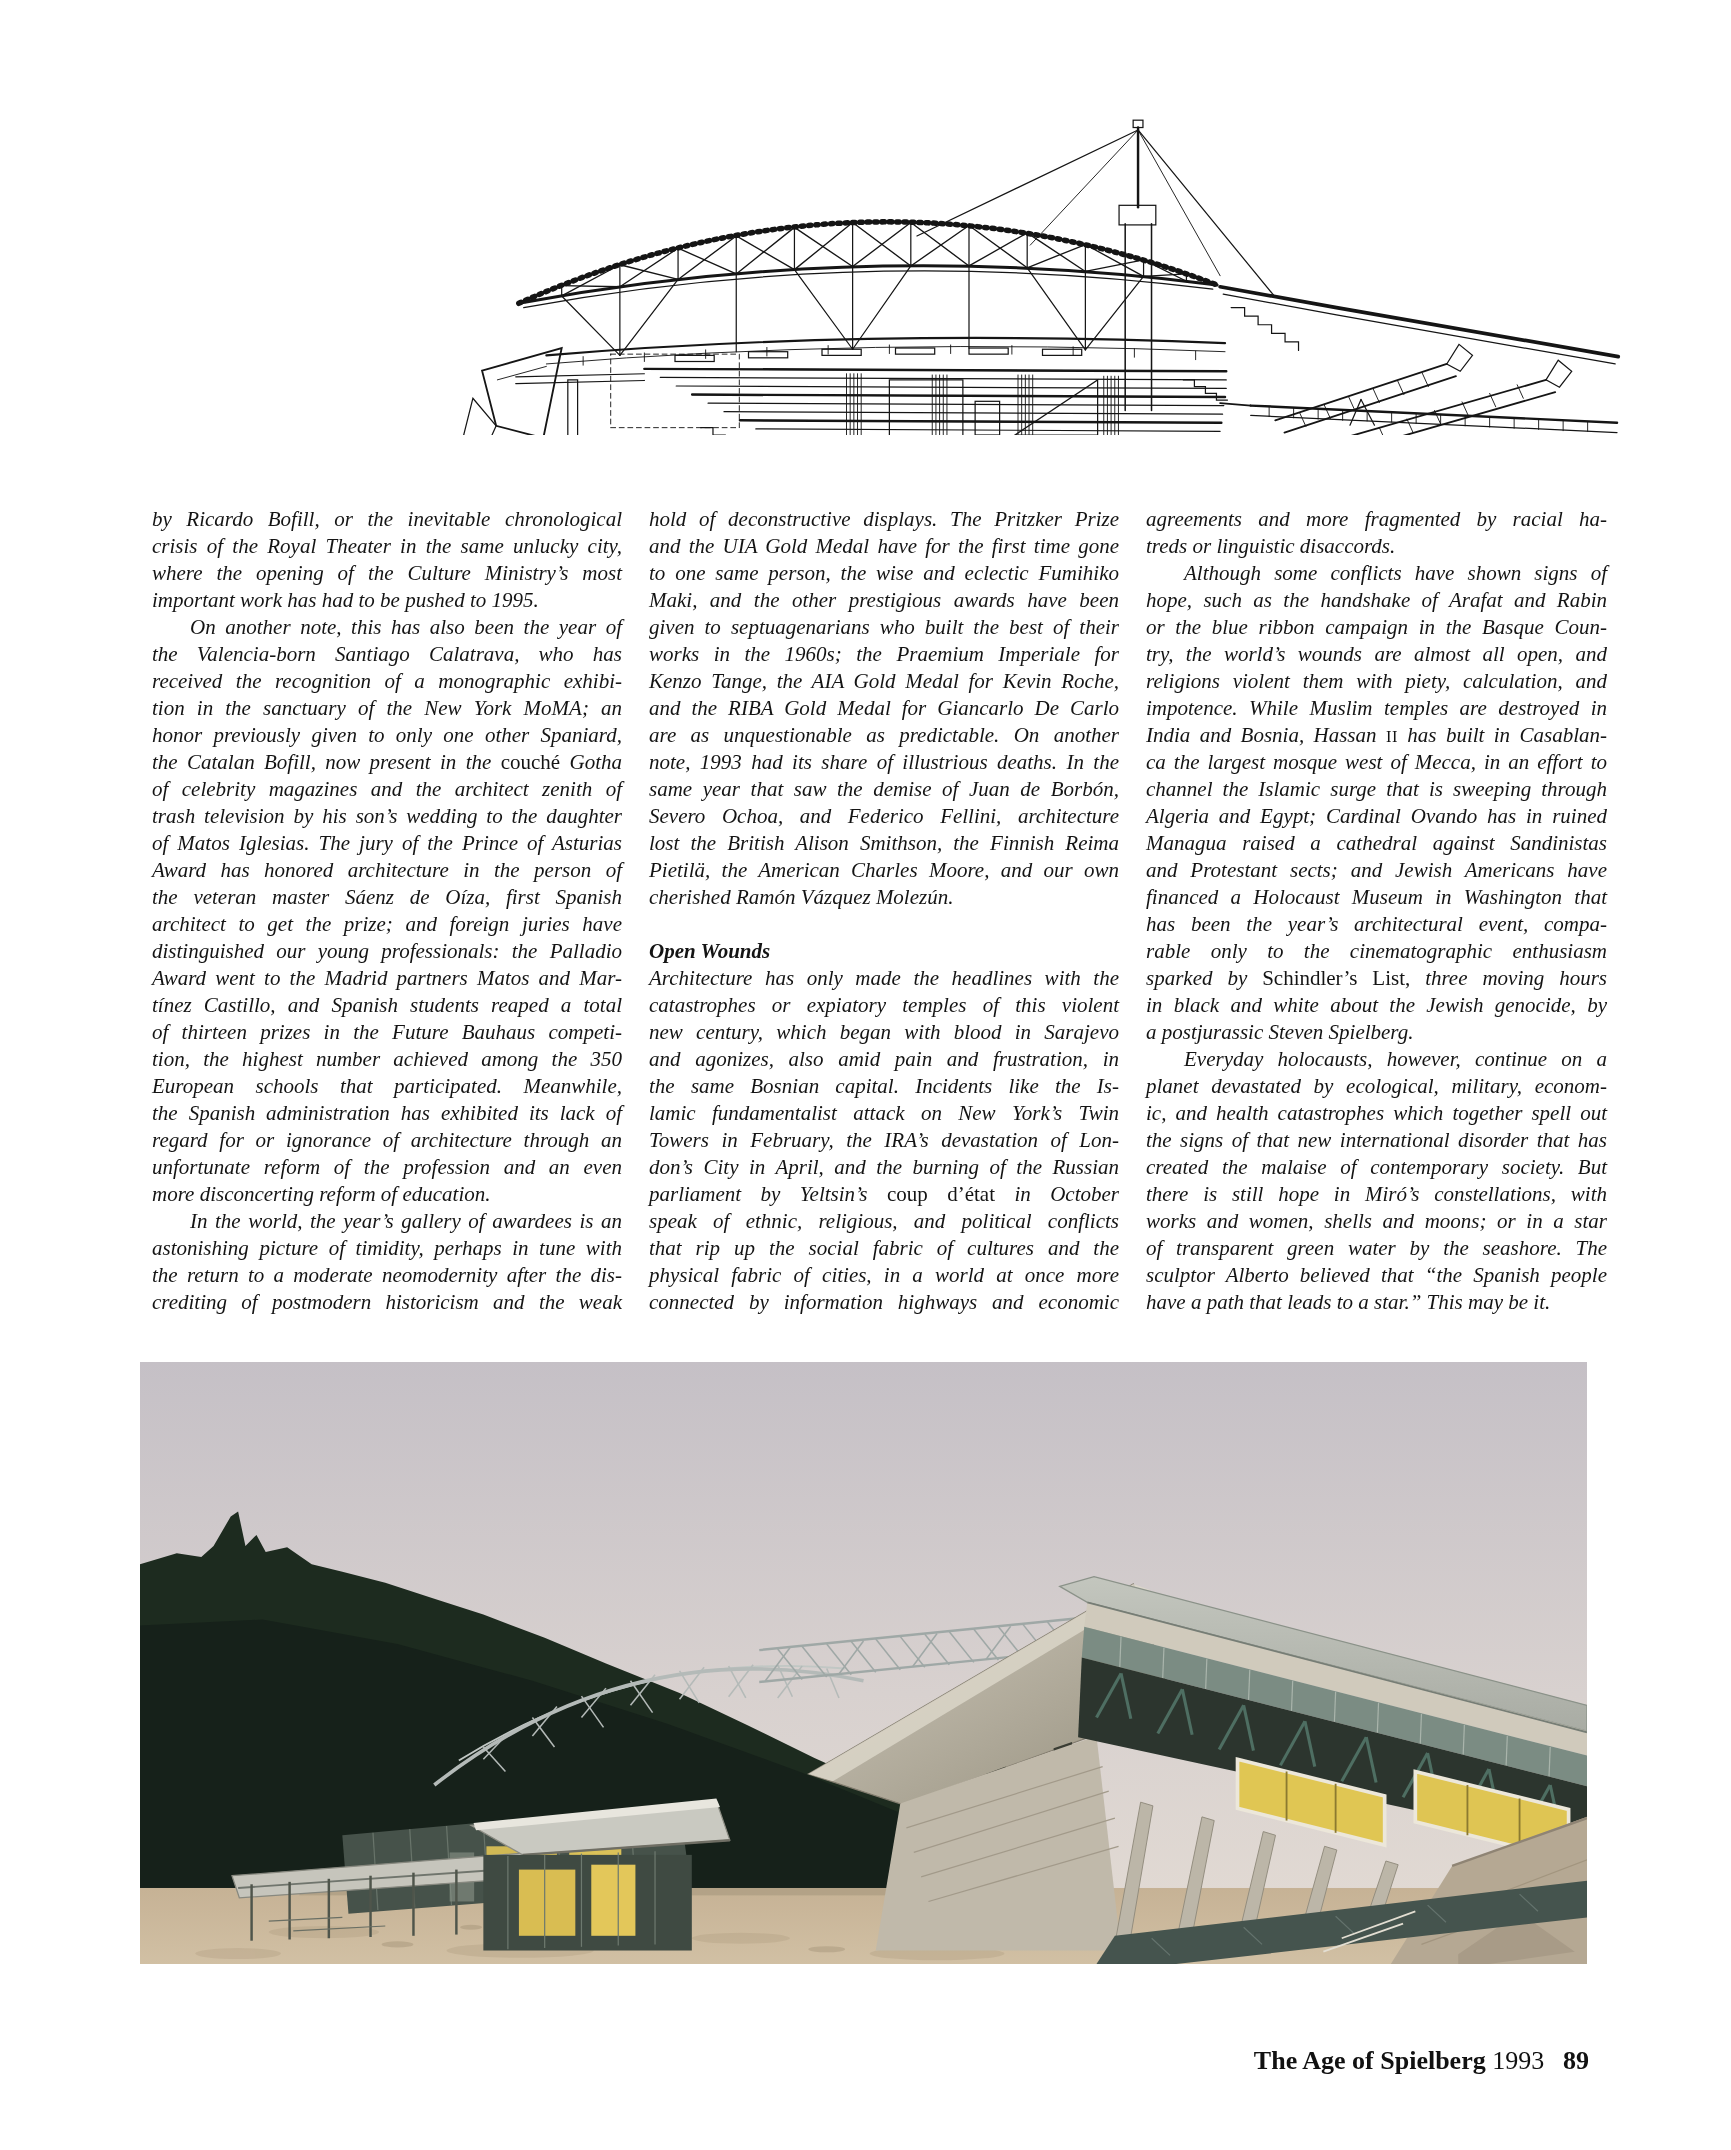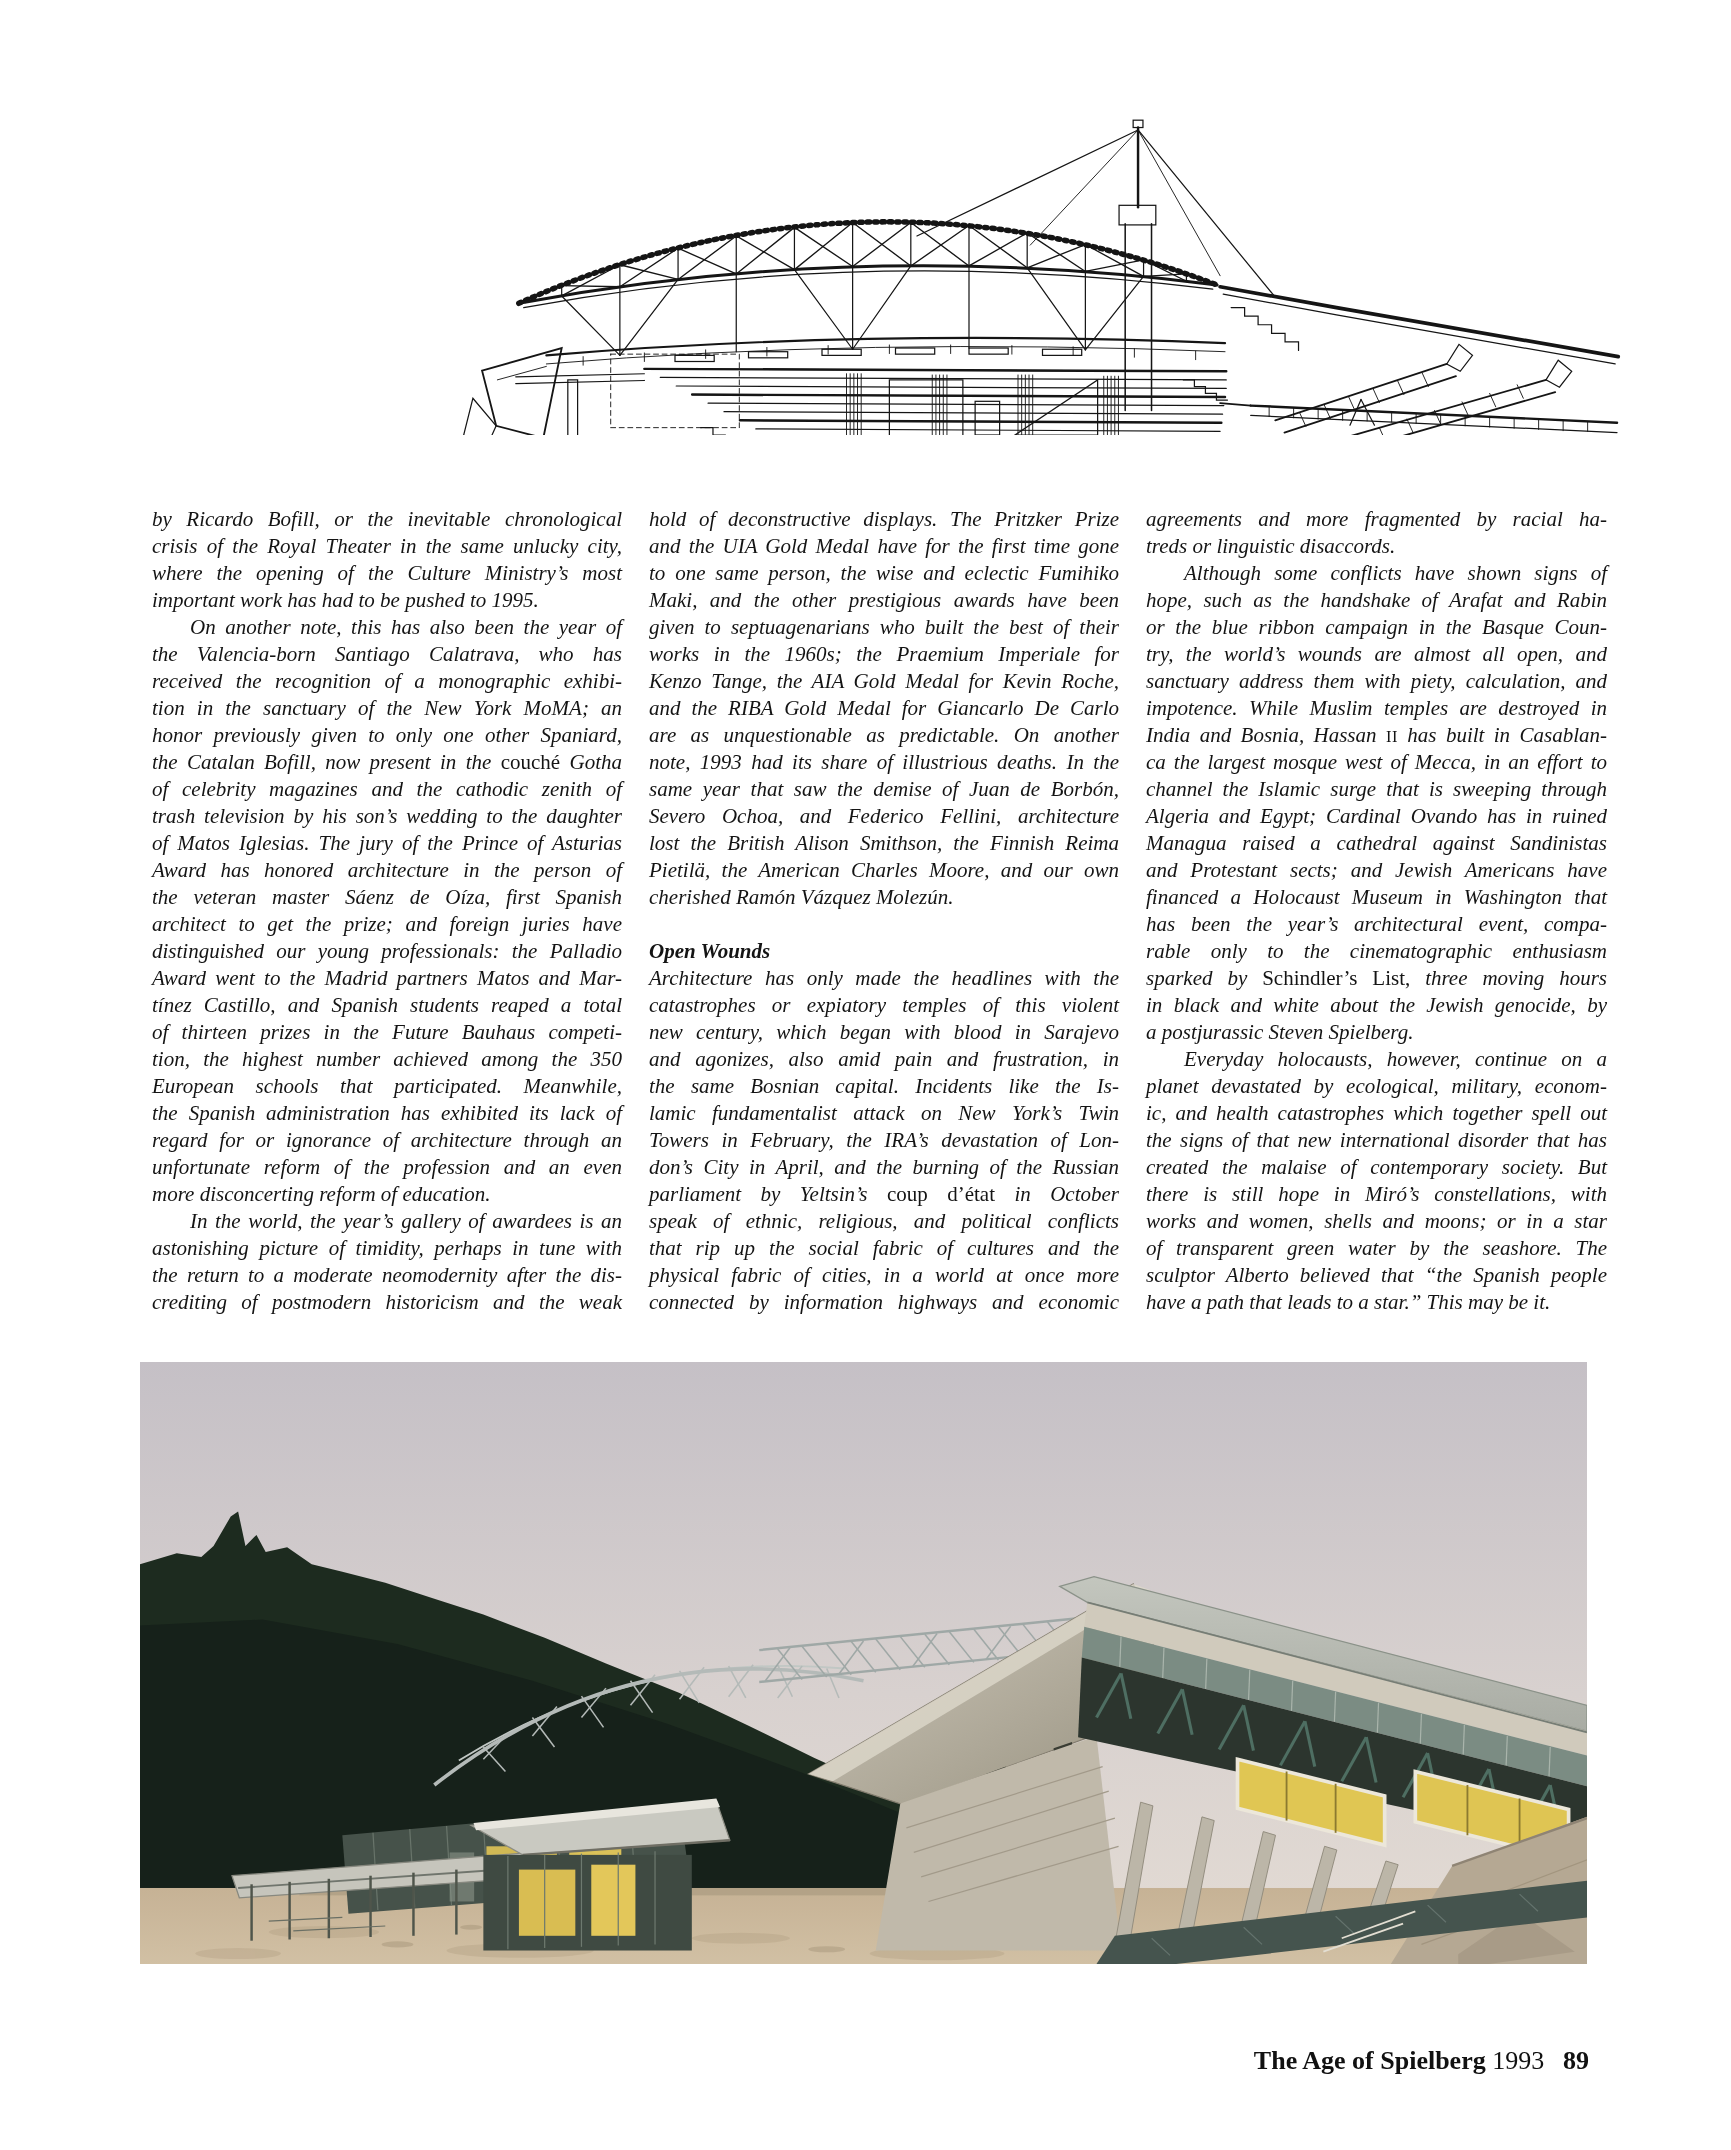--- a/index.html
+++ b/index.html
@@ -253,21 +253,21 @@
         <div class="line"><span>by Ricardo Bofill, or the inevitable chronological</span></div>
         <div class="line"><span>crisis of the Royal Theater in the same unlucky city,</span></div>
         <div class="line"><span>where the opening of the Culture Ministry’s most</span></div>
         <div class="line last"><span>important work has had to be pushed to 1995.</span></div>
         <div class="line indent"><span>On another note, this has also been the year of</span></div>
         <div class="line"><span>the Valencia-born Santiago Calatrava, who has</span></div>
         <div class="line"><span>received the recognition of a monographic exhibi-</span></div>
         <div class="line"><span>tion in the sanctuary of the New York MoMA; an</span></div>
         <div class="line"><span>honor previously given to only one other Spaniard,</span></div>
         <div class="line"><span>the Catalan Bofill, now present in the </span><span class="roman">couché </span><span>Gotha</span></div>
-        <div class="line"><span>of celebrity magazines and the cathodic zenith of</span></div>
+        <div class="line"><span>of celebrity magazines and the architect zenith of</span></div>
         <div class="line"><span>trash television by his son’s wedding to the daughter</span></div>
         <div class="line"><span>of Matos Iglesias. The jury of the Prince of Asturias</span></div>
         <div class="line"><span>Award has honored architecture in the person of</span></div>
         <div class="line"><span>the veteran master Sáenz de Oíza, first Spanish</span></div>
         <div class="line"><span>architect to get the prize; and foreign juries have</span></div>
         <div class="line"><span>distinguished our young professionals: the Palladio</span></div>
         <div class="line"><span>Award went to the Madrid partners Matos and Mar-</span></div>
         <div class="line"><span>tínez Castillo, and Spanish students reaped a total</span></div>
         <div class="line"><span>of thirteen prizes in the Future Bauhaus competi-</span></div>
         <div class="line"><span>tion, the highest number achieved among the 350</span></div>
@@ -313,21 +313,21 @@
         <div class="line"><span>physical fabric of cities, in a world at once more</span></div>
         <div class="line"><span>connected by information highways and economic</span></div>
       </div>
     <div class="col col-3">
         <div class="line"><span>agreements and more fragmented by racial ha-</span></div>
         <div class="line last"><span>treds or linguistic disaccords.</span></div>
         <div class="line indent"><span>Although some conflicts have shown signs of</span></div>
         <div class="line"><span>hope, such as the handshake of Arafat and Rabin</span></div>
         <div class="line"><span>or the blue ribbon campaign in the Basque Coun-</span></div>
         <div class="line"><span>try, the world’s wounds are almost all open, and</span></div>
-        <div class="line"><span>sanctuary address them with piety, calculation, and</span></div>
+        <div class="line"><span>religions violent them with piety, calculation, and</span></div>
         <div class="line"><span>impotence. While Muslim temples are destroyed in</span></div>
         <div class="line"><span>India and Bosnia, Hassan </span><span class="smallcaps">II</span><span> has built in Casablan-</span></div>
         <div class="line"><span>ca the largest mosque west of Mecca, in an effort to</span></div>
         <div class="line"><span>channel the Islamic surge that is sweeping through</span></div>
         <div class="line"><span>Algeria and Egypt; Cardinal Ovando has in ruined</span></div>
         <div class="line"><span>Managua raised a cathedral against Sandinistas</span></div>
         <div class="line"><span>and Protestant sects; and Jewish Americans have</span></div>
         <div class="line"><span>financed a Holocaust Museum in Washington that</span></div>
         <div class="line"><span>has been the year’s architectural event, compa-</span></div>
         <div class="line"><span>rable only to the cinematographic enthusiasm</span></div>

